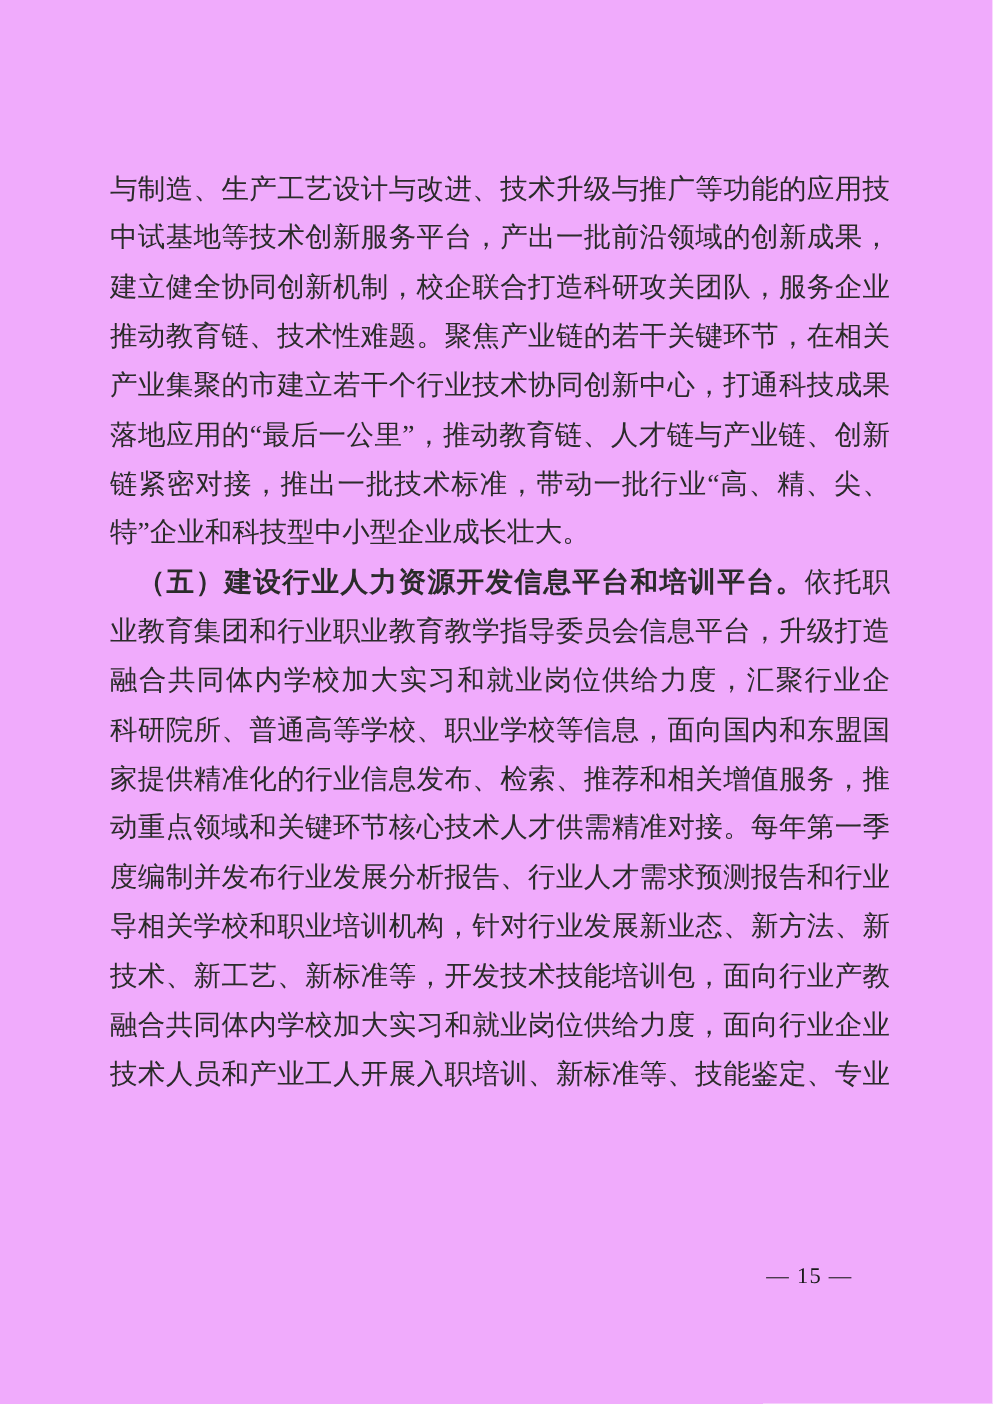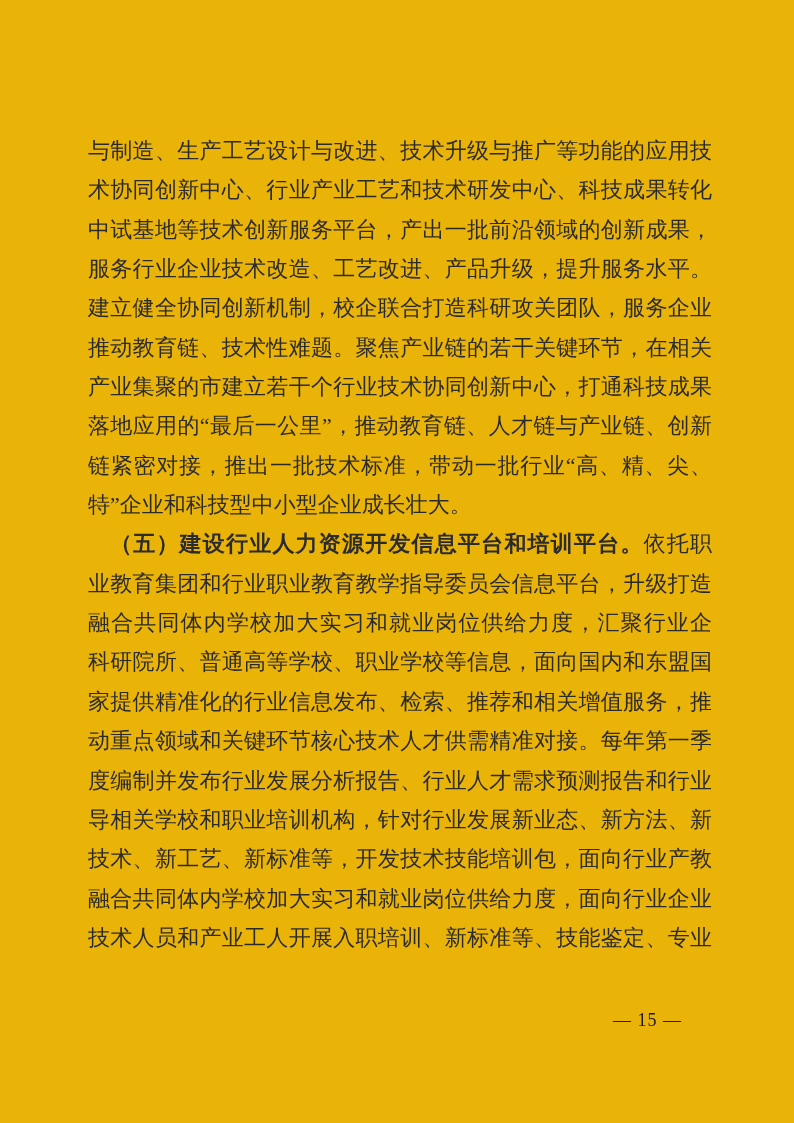--- a/index.html
+++ b/index.html
@@ -4,21 +4,21 @@
 <style>
   html, body {
     margin: 0;
     padding: 0;
     background: #ffffff;
   }
   .page {
     position: relative;
     width: 794px;
     height: 1123px;
-    background: #eab308;
+    background: #f0abfc;
     overflow: hidden;
     font-family: "Liberation Serif", "DejaVu Serif", serif;
   }
   .content {
     position: absolute;
     left: 88px;
     top: 131px;
     width: 624px;
     font-size: 22px;
     color: #2b2b2b;
@@ -52,23 +52,21 @@
   }
 </style>
 </head>
 <body>
 
 <div class="page">
 
   <div class="content">
 
     <div class="line">与制造、生产工艺设计与改进、技术升级与推广等功能的应用技</div>
-    <div class="line">术协同创新中心、行业产业工艺和技术研发中心、科技成果转化</div>
     <div class="line">中试基地等技术创新服务平台，产出一批前沿领域的创新成果，</div>
-    <div class="line">服务行业企业技术改造、工艺改进、产品升级，提升服务水平。</div>
     <div class="line">建立健全协同创新机制，校企联合打造科研攻关团队，服务企业</div>
     <div class="line">推动教育链、技术性难题。聚焦产业链的若干关键环节，在相关</div>
     <div class="line">产业集聚的市建立若干个行业技术协同创新中心，打通科技成果</div>
     <div class="line">落地应用的“最后一公里”，推动教育链、人才链与产业链、创新</div>
     <div class="line">链紧密对接，推出一批技术标准，带动一批行业“高、精、尖、</div>
     <div class="line short">特”企业和科技型中小型企业成长壮大。</div>
 
     <div class="line indent">
       <span class="bold">（五）建设行业人力资源开发信息平台和培训平台。</span><span>依托职</span>
     </div>

